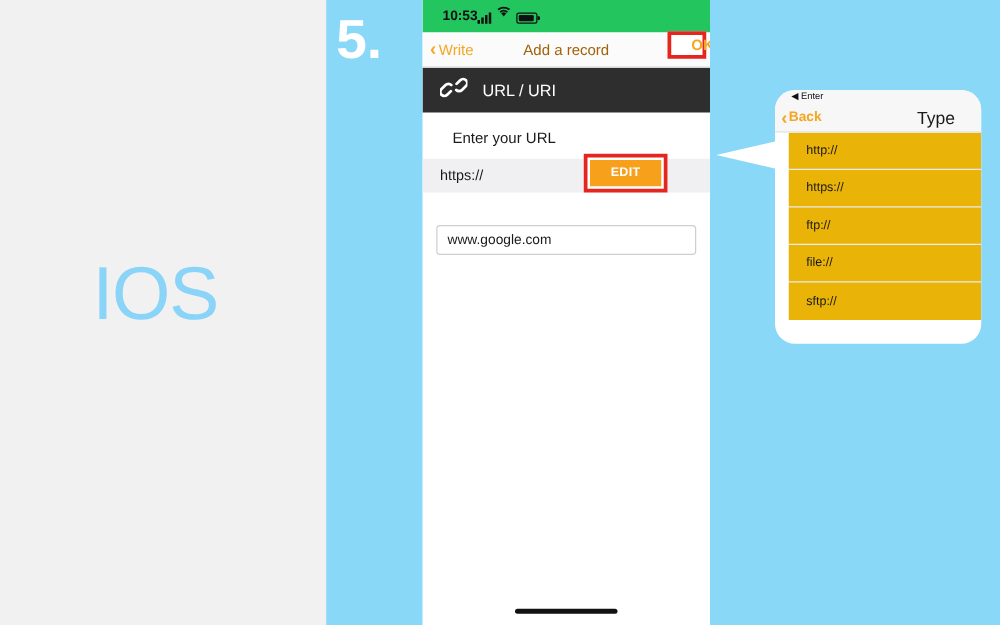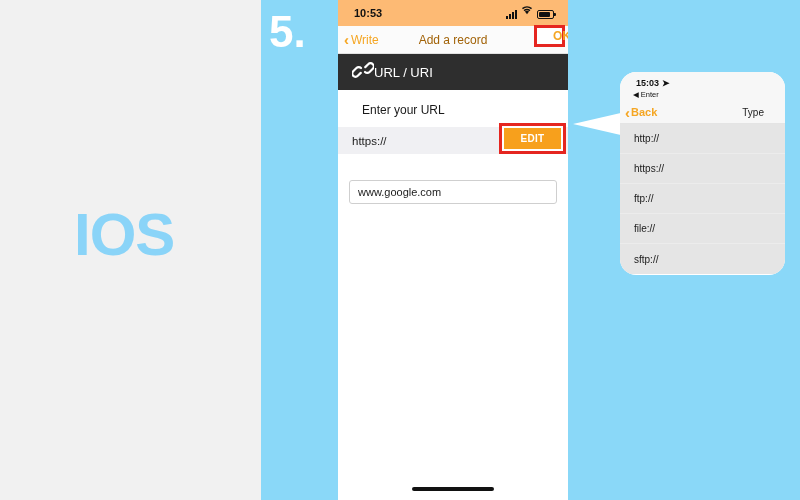--- a/index.html
+++ b/index.html
@@ -6,21 +6,21 @@
   html,body { width:800px; height:500px; overflow:hidden; }
   body {
     background:#f1f1f1;
     font-family:"Liberation Sans", sans-serif;
     position:relative;
   }
 
   
   #os-label {
     position:absolute; left:74px; top:205px;
-    font-size:60px; font-weight:bold; letter-spacing:-1px;
+    font-size:60px; font-weight:normal; letter-spacing:-1px;
     color:#8ad4f8; line-height:1;
   }
 
   
   #blue-band {
     position:absolute; left:261px; top:0; width:539px; height:500px;
     background:#8ad8f8;
   }
 
   
@@ -30,22 +30,22 @@
   }
 
   
   #phone {
     position:absolute; left:338px; top:0; width:230px; height:500px;
     background:#ffffff; overflow:hidden;
   }
 
   
   .statusbar {
-    height:26px; background:#fdba74;
-    display:flex; align-items:center; justify-content:space-between;
+    height:26px; background:#22c55e;
+    display:flex; align-items:center; justify-content:flex-start;
     padding:0 14px 0 16px;
   }
   .statusbar .clock { font-size:11px; font-weight:bold; color:#111; }
   .status-icons { display:flex; align-items:flex-end; gap:4px; height:11px; }
   .bars { display:flex; align-items:flex-end; gap:1px; height:9px; }
   .bars i { display:block; width:2px; background:#111; }
   .bars i:nth-child(1){height:3px;} .bars i:nth-child(2){height:5px;}
   .bars i:nth-child(3){height:7px;} .bars i:nth-child(4){height:9px;}
   .batt {
     width:17px; height:9px; border:1px solid #111; border-radius:2px;
@@ -76,36 +76,36 @@
   .hl-ok {
     position:absolute; right:3px; top:-1px; width:30px; height:22px;
     border:3px solid #e52620; background:#ffffff;
     display:flex; align-items:center; justify-content:center;padding-left:25px;
   }
   .hl-ok span { color:#f5a623; font-size:12px; font-weight:bold; }
 
   
   .type-header {
     height:36px; background:#2e2e2e;
-    display:flex; align-items:center; gap:0; padding-left:14px;
+    display:flex; align-items:center; gap:12px; padding-left:14px;
   }
   .type-header .label { color:#ffffff; font-size:13px; }
 
   
   .form-label {
     padding:13px 14px 10px 24px; font-size:12px; color:#1a1a1a;
   }
   .scheme-row {
     height:27px; background:#f0f0f3;
     display:flex; align-items:center; padding-left:14px;
     position:relative;
   }
   .scheme-row .scheme-text { font-size:11.5px; color:#1a1a1a; }
   .edit-wrap {
-    position:absolute; right:2px; top:-4px;
+    position:absolute; right:34px; top:-4px;
     border:3px solid #e52620; background:#ffffff; padding:2px;
   }
   .edit-btn {
     width:57px; height:21px; background:#f7a01c;
     color:#ffffff; font-size:10px; font-weight:bold;
     display:flex; align-items:center; justify-content:center;
     letter-spacing:.3px;
   }
   .url-field-wrap { padding:26px 11px 0 11px; }
   .url-field {
@@ -138,23 +138,23 @@
   .pop-nav {
     height:23px; background:#f7f7f7; position:relative;
     display:flex; align-items:center;
     border-bottom:1px solid #e4e4e4;
   }
   .pop-back {
     position:absolute; left:5px; display:flex; align-items:center; gap:1px;
     color:#f5a623; font-size:11px; font-weight:bold;
   }
   .pop-type {
-    position:absolute; right:21px; font-size:10px; color:#1a1a1a;
-  }
-  .pop-list { background:#e5e5e5; }
+    position:absolute; right:21px; font-size:14px; color:#1a1a1a;
+  }
+  .pop-list { background:#eab308;margin-left:11px; }
   .pop-item {
     height:30px; display:flex; align-items:center;
     padding-left:14px; font-size:10px; color:#1a1a1a;
     border-bottom:1px solid #ececec;
   }
   .pop-item:last-child { border-bottom:none; }
 
   
   #callout-tail {
     position:absolute; left:573px; top:112px;
@@ -232,24 +232,20 @@
   <div class="url-field-wrap">
     <div class="url-field" placeholder="www.google.com">www.google.com</div>
   </div>
 
   <div class="home-ind"></div>
 </div>
 
 <div id="callout-tail"></div>
 
 <div id="popup">
-  <div class="pop-status">
-    <span>15:03</span>
-    <span class="loc-arrow">➤</span>
-  </div>
   <div class="pop-search">
     <span>◀</span>
     <span>Enter</span>
   </div>
 
   <div class="pop-nav">
     <div class="pop-back">
       <span class="chev">‹</span>
       <span>Back</span>
     </div>

